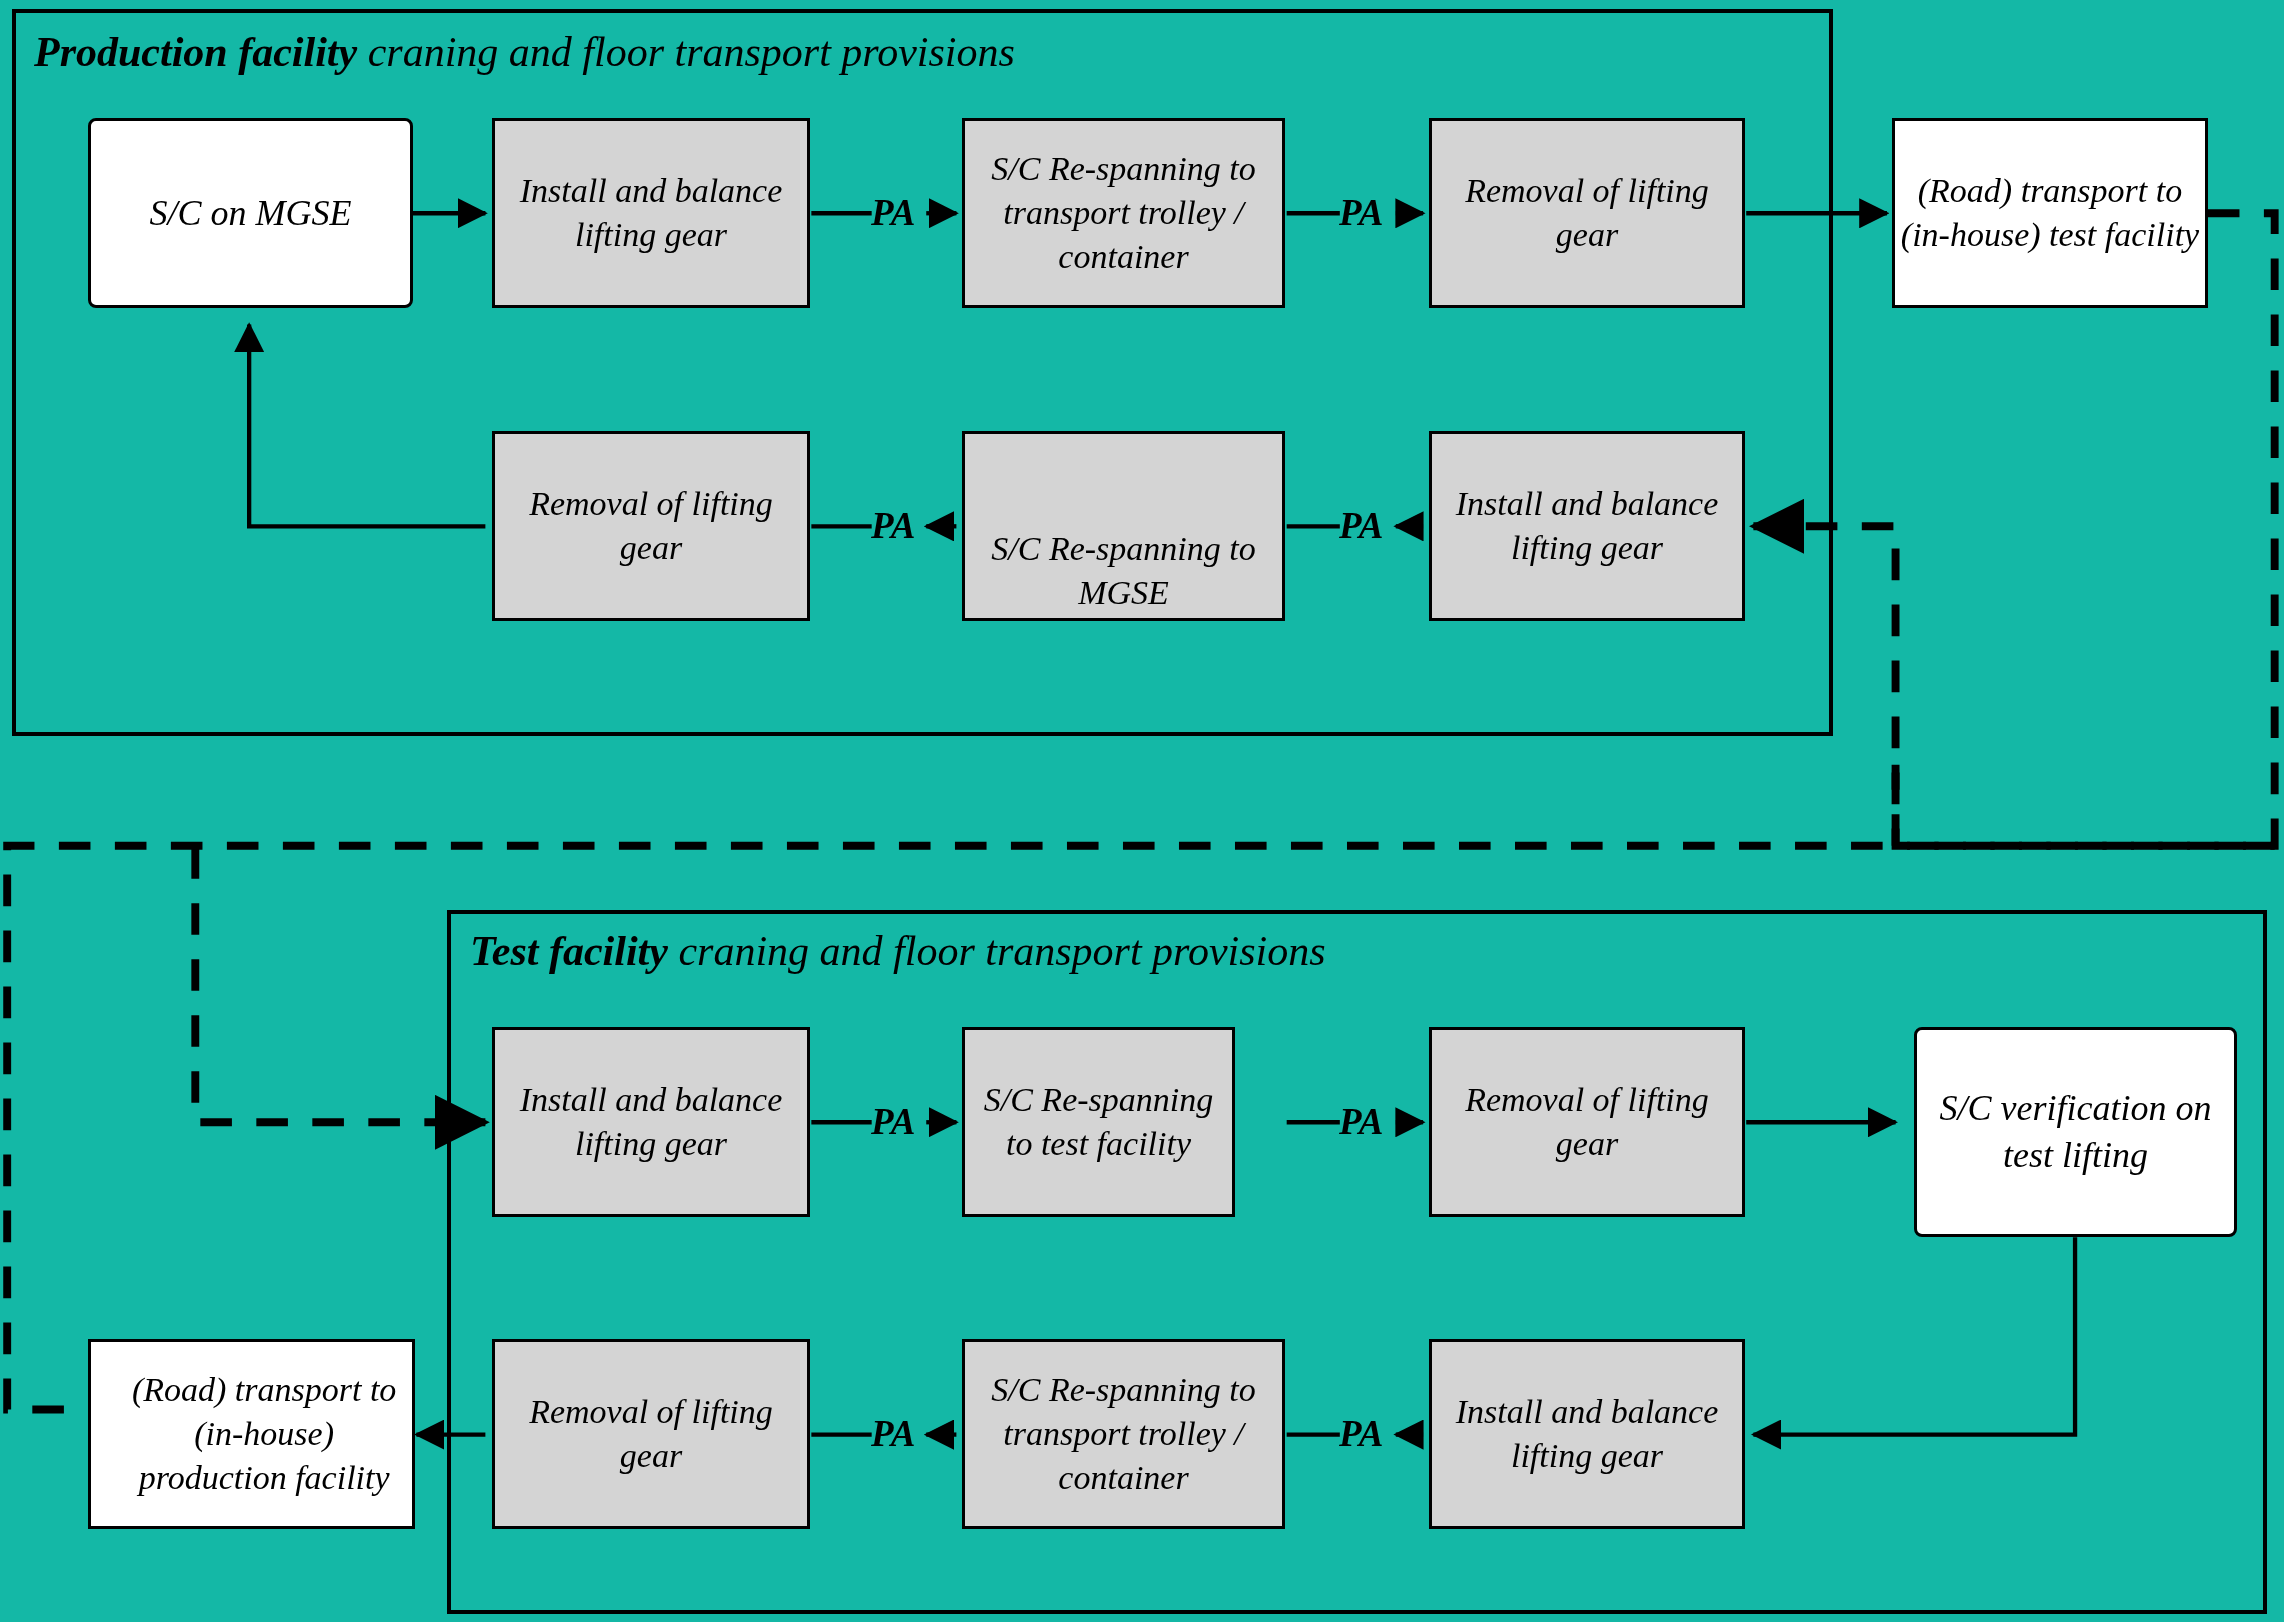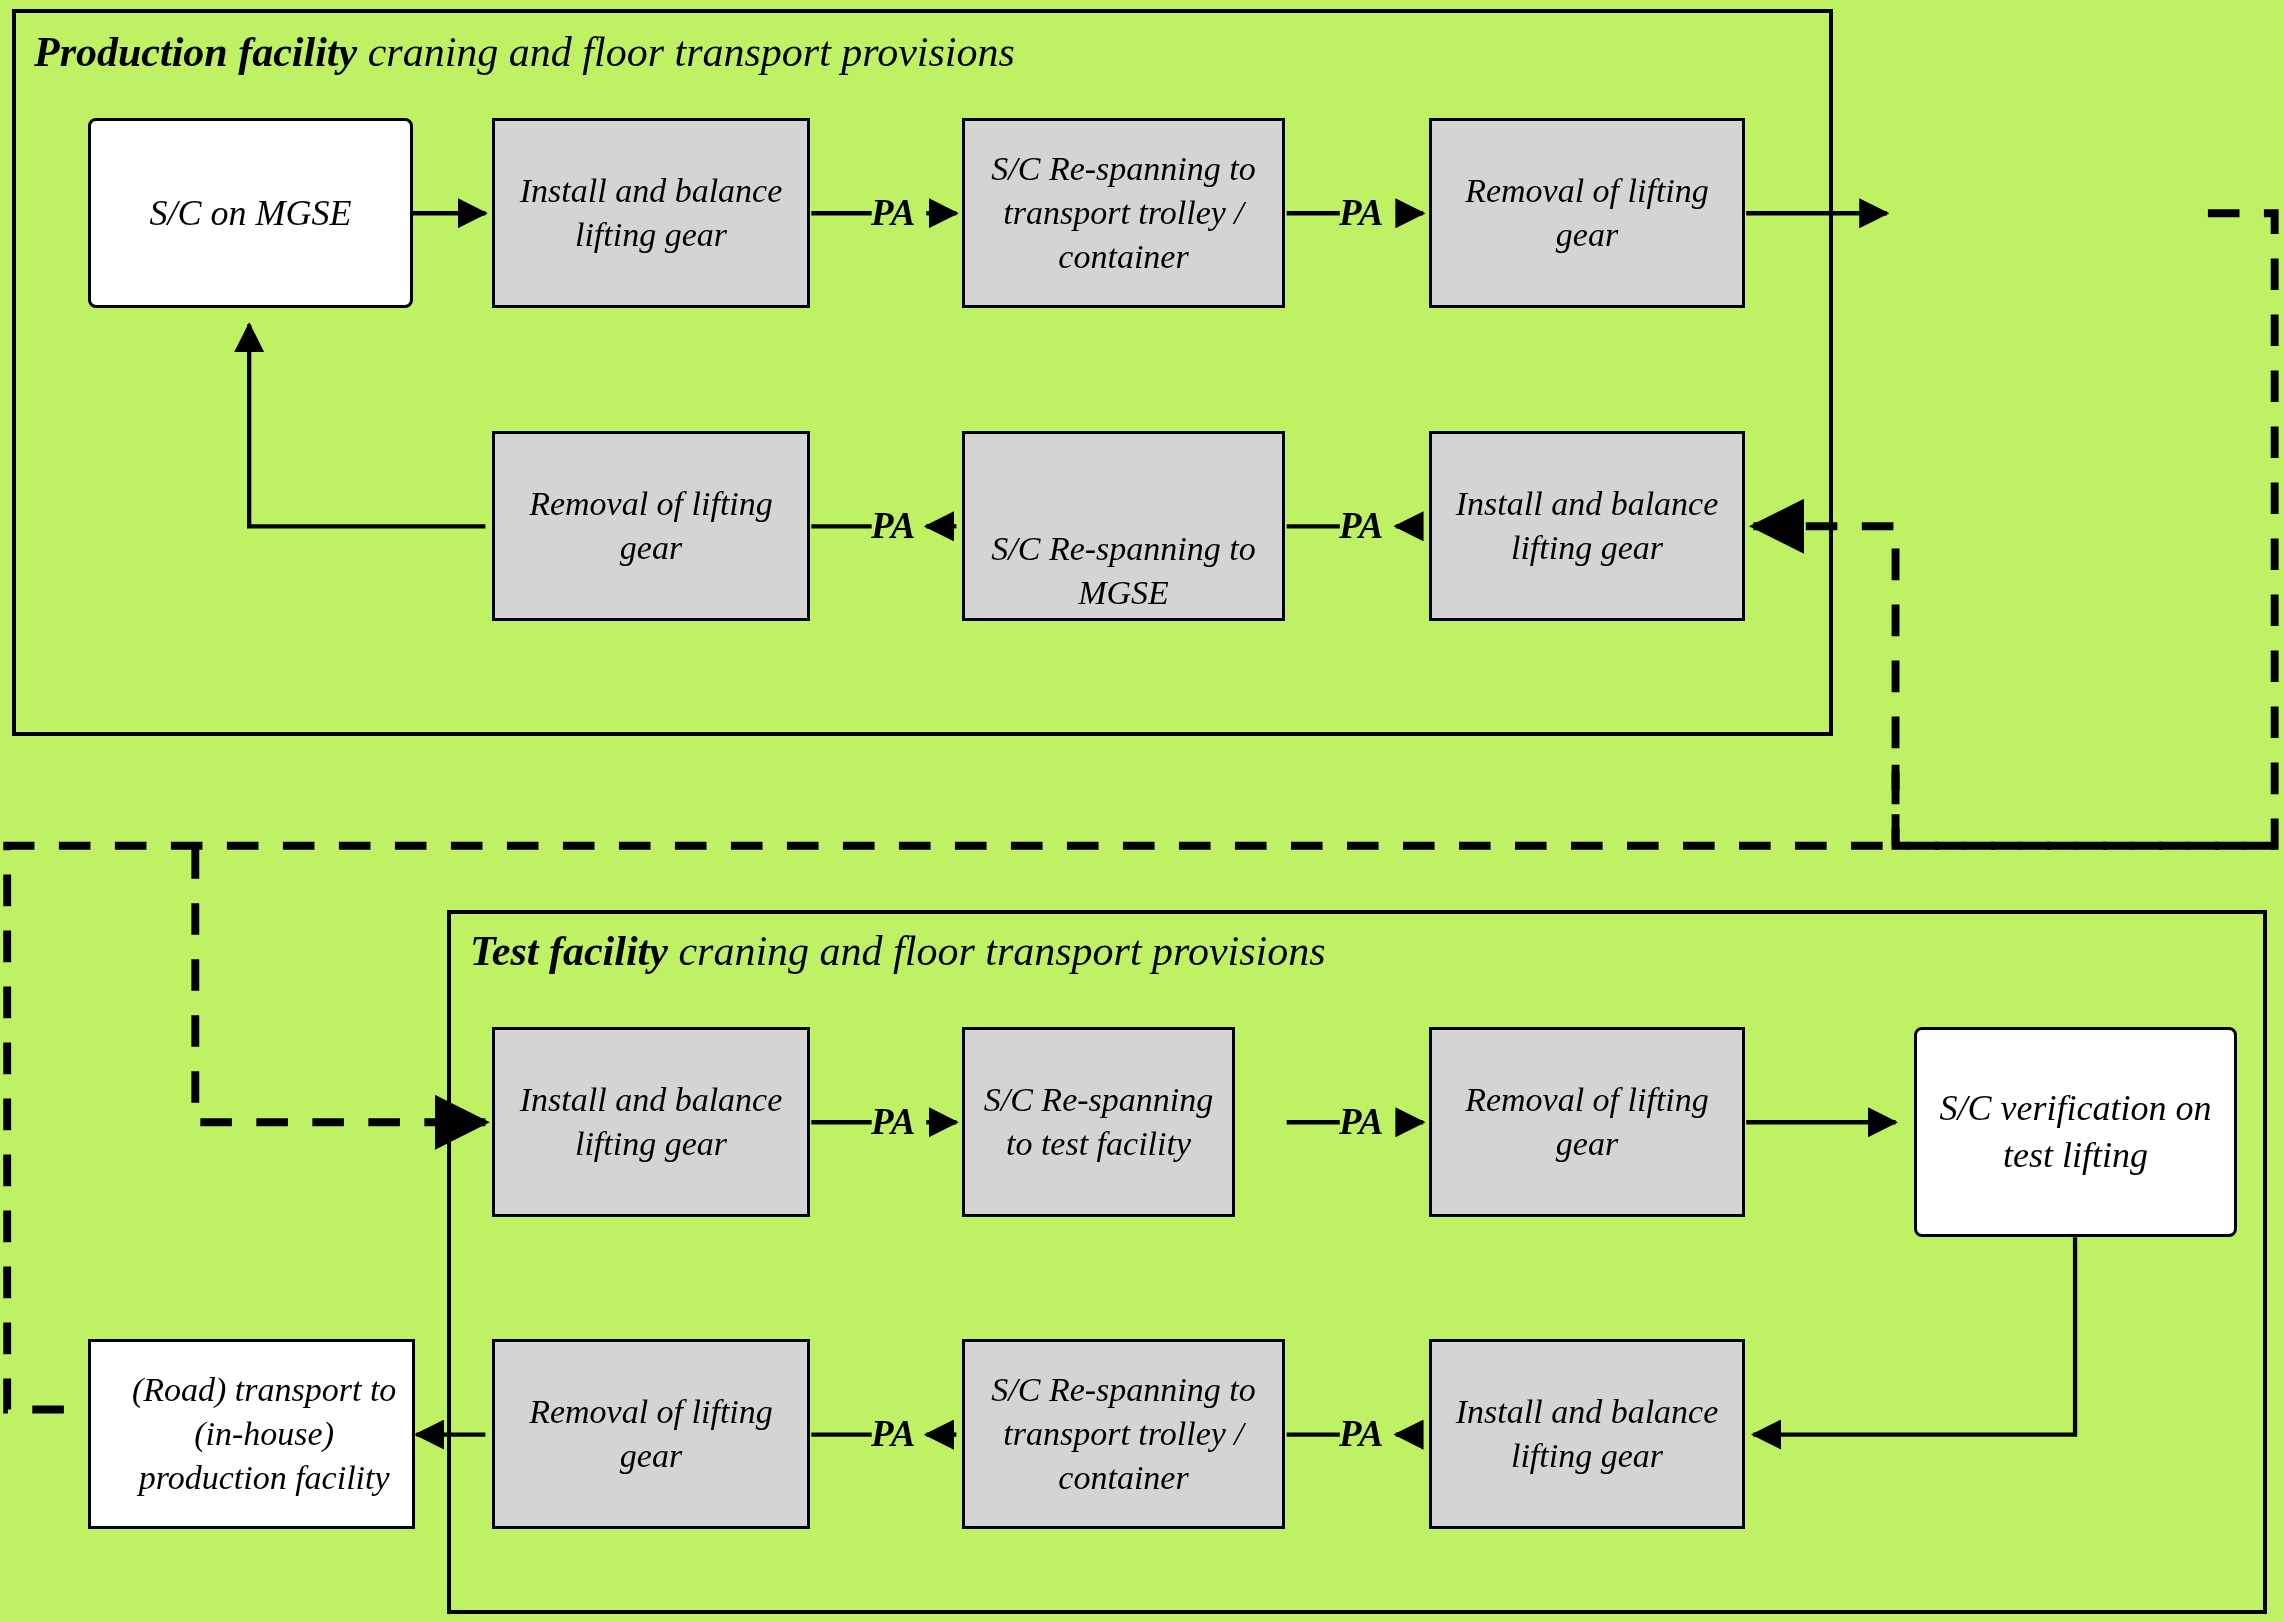--- a/index.html
+++ b/index.html
@@ -5,21 +5,21 @@
 <style>
   html, body {
     margin: 0;
     padding: 0;
     background: #ffffff;
   }
   #canvas {
     position: relative;
     width: 2284px;
     height: 1622px;
-    background: #bef264;
+    background: #14b8a6;
     overflow: hidden;
     font-family: "Liberation Serif", "DejaVu Serif", serif;
   }
   svg.layer {
     position: absolute;
     left: 0;
     top: 0;
     width: 2284px;
     height: 1622px;
     pointer-events: none;
@@ -158,20 +158,23 @@
   </div>
 
   <div class="node process" style="left:962px; top:118px; width:323px; height:190px;">
     <span class="txt">S/C Re-spanning to transport trolley / container</span>
   </div>
 
   <div class="node process" style="left:1429px; top:118px; width:316px; height:190px;">
     <span class="txt">Removal of lifting gear</span>
   </div>
 
+  <div class="node terminator" style="left:1892px; top:118px; width:316px; height:190px;">
+    <span class="txt">(Road) transport to (in-house) test facility</span>
+  </div>
 
   <div class="node process" style="left:492px; top:431px; width:318px; height:190px;">
     <span class="txt">Removal of lifting gear</span>
   </div>
 
   <div class="node process" style="left:962px; top:431px; width:323px; height:190px;align-items:flex-end;">
     <span class="txt">S/C Re-spanning to MGSE</span>
   </div>
 
   <div class="node process" style="left:1429px; top:431px; width:316px; height:190px;">

